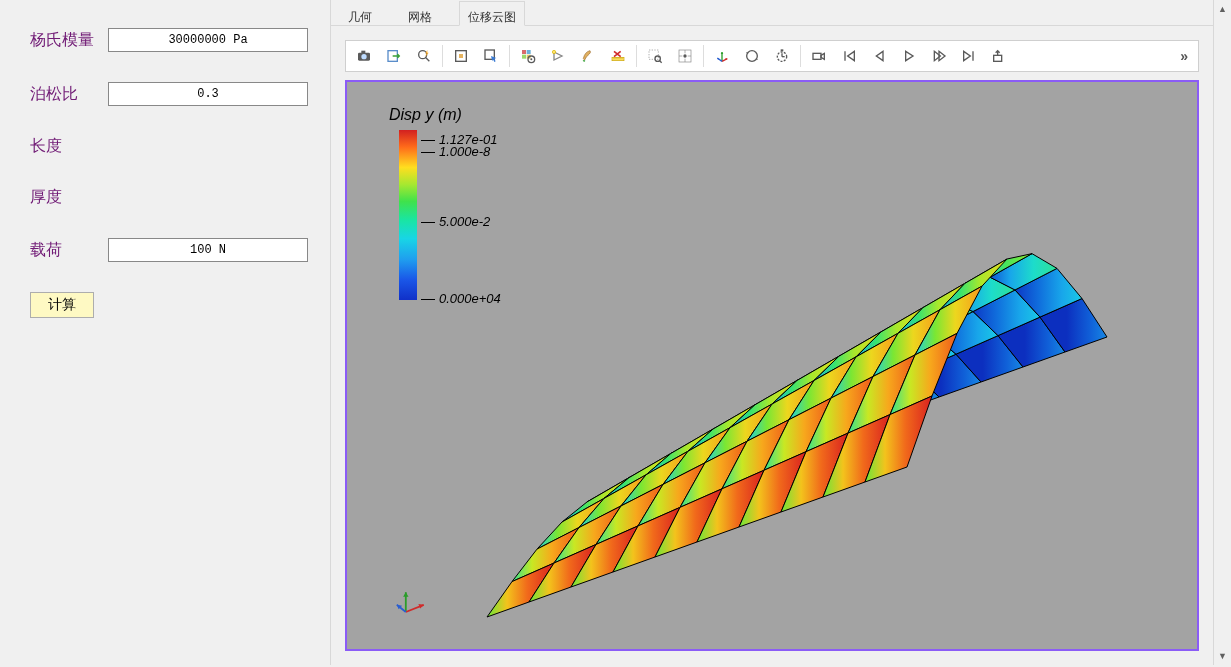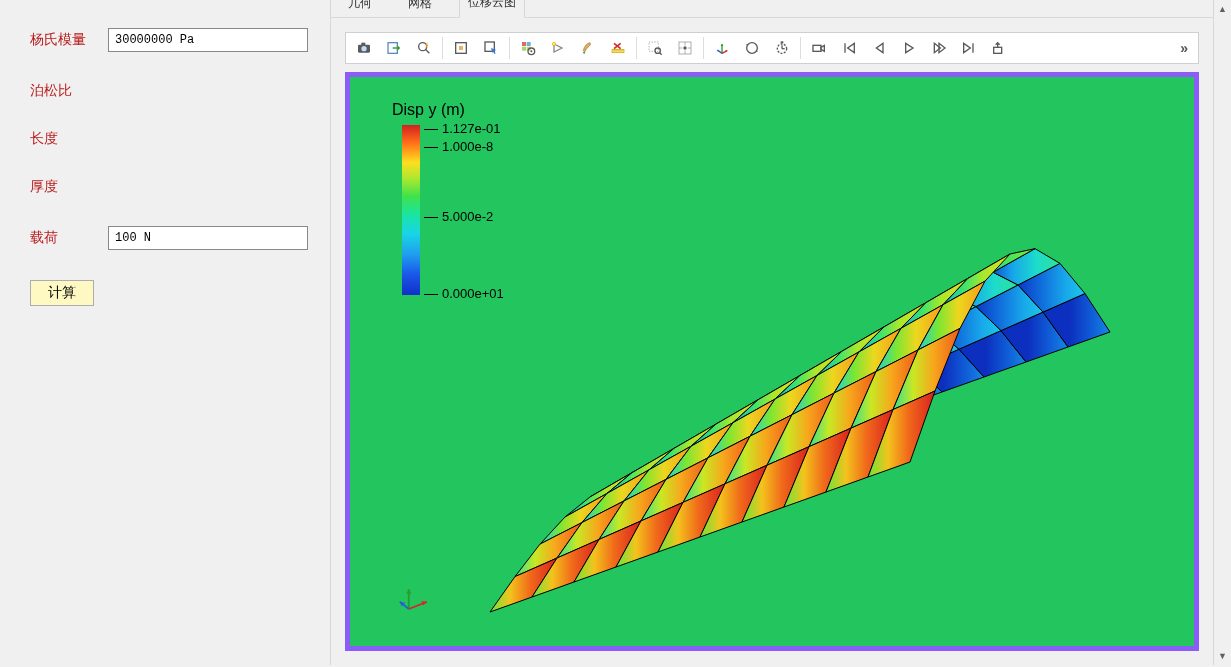--- a/index.html
+++ b/index.html
@@ -38,31 +38,32 @@
     width: 330px;
     padding: 28px 18px 18px 30px;
   }
   .form-row {
     display:flex;
     align-items:center;
     margin-bottom: 30px;
   }
   .form-label {
     width: 78px;
-    font-size: 14px;
-    color: #b91c1c;
+    font-size: 16px;
+    color: #701a75;
   }
   .form-input {
     width: 200px;
     height: 24px;
     border: 1px solid #888;
     background: #fff;
     padding: 0 6px;
     font-family: "Courier New", monospace;
     font-size: 12px;
+    text-align: center;
   }
   .calc-btn {
     margin-left: 0px;
     margin-top: 0px;
     width: 64px;
     height: 26px;
     background: #fef9c3;
     border: 1px solid #adadad;
     font-size: 14px;
     cursor: pointer;
@@ -70,22 +71,21 @@
   
   .right-panel {
     flex: 1;
     display:flex;
     flex-direction:column;
     border-left: 1px solid #d8d8d8;
     background:#f0f0f0;
   }
   .tabs {
     display:flex;
-    height: 18px;
-    align-items:flex-end;
+    height: 26px;
     padding-left: 8px;
     gap: 18px;
     border-bottom: 1px solid #d8d8d8;
     background:#f0f0f0;
   }
   .tab {
     padding: 7px 8px 6px 8px;
     font-size: 12px;
     color: #333;
     cursor:pointer;
@@ -129,24 +129,25 @@
     padding: 0 6px; cursor:pointer;
   }
   
   .viewer-wrap {
     flex:1;
     padding: 8px 14px 14px 14px;
   }
   .viewer {
     width: 100%;
     height: 100%;
-    background:#22c55e;
-    border:5px solid #8b5cf6;
+    background:#a3a3a3;
+    border:2px solid #8b5cf6;
     position:relative;
     overflow:hidden;
+    font-style:italic;
   }
   
   .legend-title {
     position:absolute; left:42px; top:24px;
     font-family: Arial, serif;
     font-size:16px; color:#000;
   }
   .legend-bar {
     position:absolute;
     left:52px; top:48px;
@@ -185,20 +186,21 @@
 
 <div class="app">
 
   <div class="form-panel">
     <div class="form-row">
       <div class="form-label">杨氏模量</div>
       <input class="form-input" value="30000000 Pa" style="">
     </div>
     <div class="form-row">
       <div class="form-label">泊松比</div>
+      <input class="form-input" value="0.3" style="">
     </div>
     <div class="form-row">
       <div class="form-label">长度</div>
     </div>
     <div class="form-row">
       <div class="form-label">厚度</div>
     </div>
     <div class="form-row">
       <div class="form-label">载荷</div>
       <input class="form-input" value="100 N" style="">
@@ -377,24 +379,24 @@
         <div class="more">»</div>
       </div>
     </div>
 
     <div class="viewer-wrap">
       <div class="viewer">
 
         <div class="legend-title">Disp y (m)</div>
         <div class="legend-bar"></div>
         <div class="legend-ticks">
-          <div style="top:0px"><span class="dash"></span><span>1.127e-01</span></div>
+          <div style="top:6px"><span class="dash"></span><span>1.127e-01</span></div>
           <div style="top:18px"><span class="dash"></span><span>1.000e-8</span></div>
           <div style="top:88px"><span class="dash"></span><span>5.000e-2</span></div>
-          <div style="top:165px"><span class="dash"></span><span>0.000e+01</span></div>
+          <div style="top:165px"><span class="dash"></span><span>0.000e+04</span></div>
         </div>
 
         <svg viewBox="0 0 700 520" width="700" height="520" style="position:absolute; left:120px; top:40px;">
           <defs>
 
             <linearGradient id="r0" x1="0" y1="0" x2="1" y2="0">
               <stop offset="0" stop-color="#0c2fbf"></stop>
                 <stop offset=".4" stop-color="#0c2fbf"></stop>
                 <stop offset=".75" stop-color="#1060d8"></stop>
                 <stop offset="1" stop-color="#1788e4"></stop>

